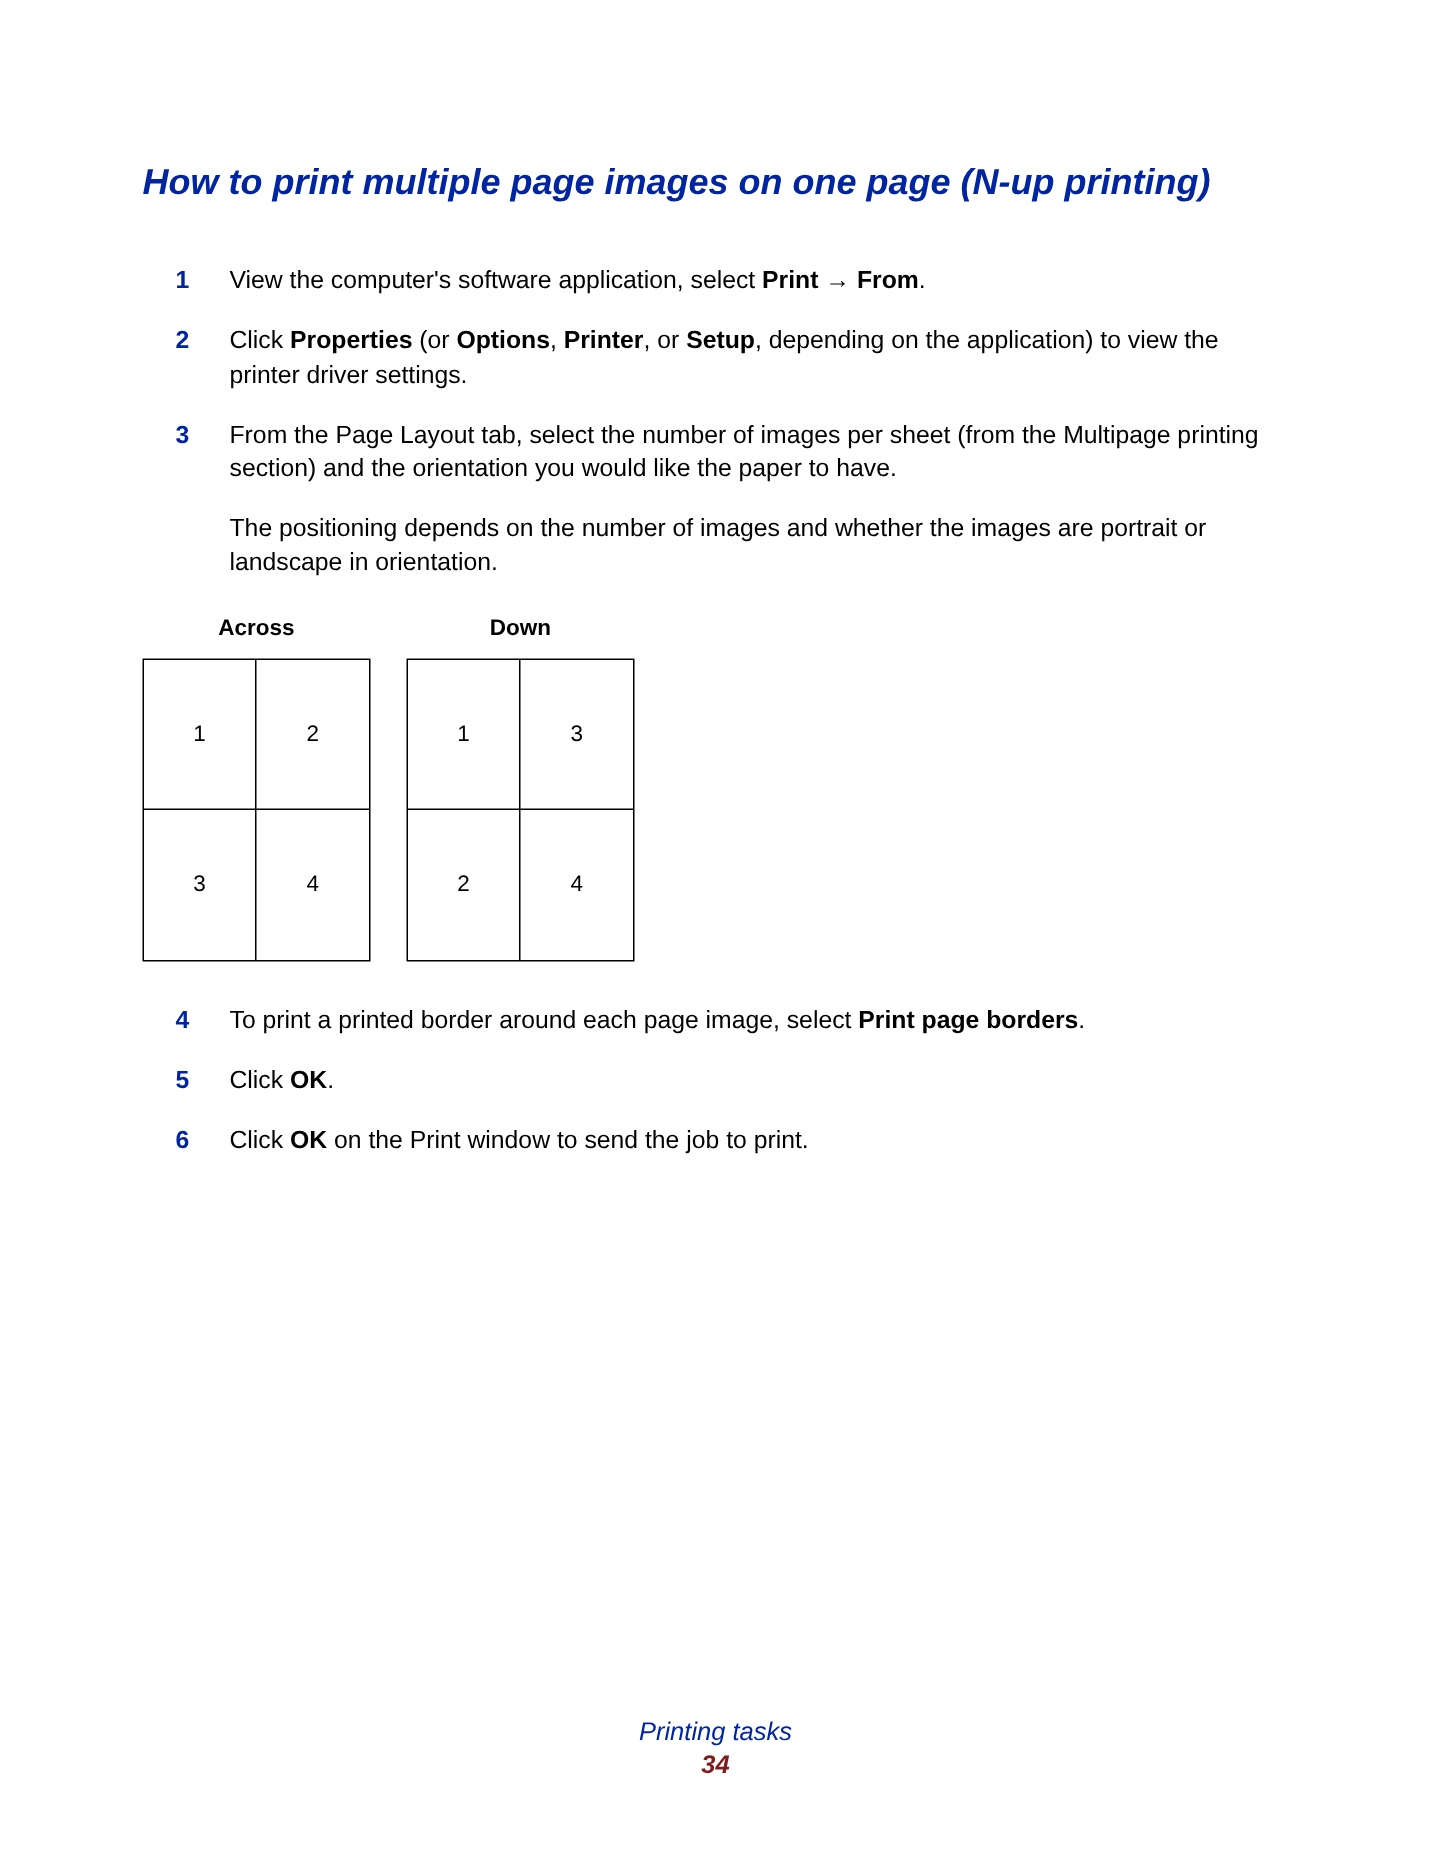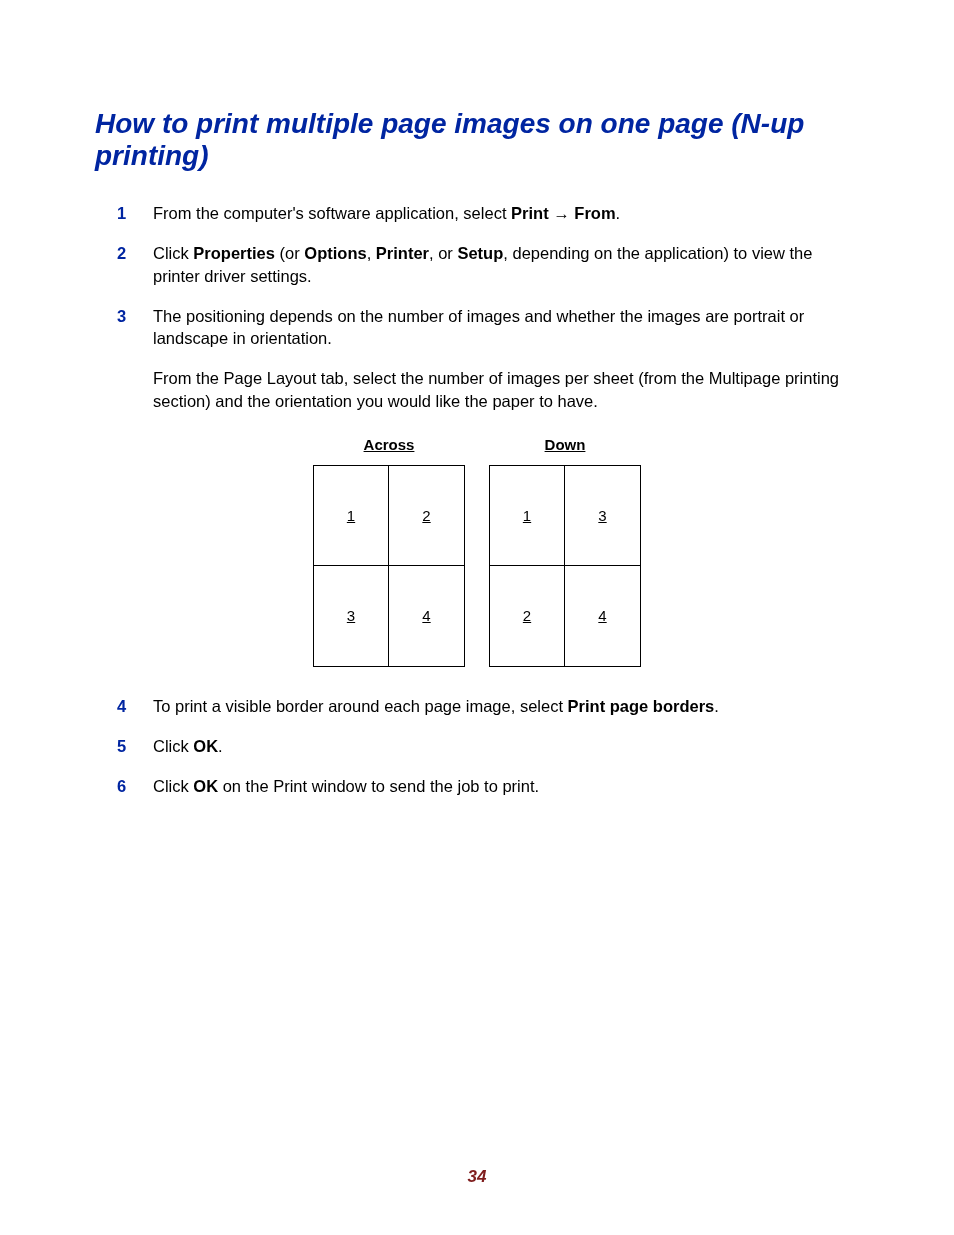--- a/index.html
+++ b/index.html
@@ -11,22 +11,22 @@
     position: relative;
     color: #000;
   }
   .page {
     padding: 108px 95px 0 95px;
   }
   .heading {
     color: #0025a1;
     font-style: italic;
     font-weight: bold;
-    font-size: 28px;
-    margin-bottom: 30px;
+    font-size: 24px;
+    margin-bottom: 40px;
   }
   .para {
     font-size: 16.5px;
     line-height: 1.35;
     margin-bottom: 18px;
   }
   .steps {
     padding-left: 58px;
   }
   .step {
@@ -42,24 +42,22 @@
     font-weight: bold;
   }
   .step-content > p {
     margin-bottom: 18px;
   }
   .step-content > p:last-child { margin-bottom: 0; }
   .b { font-weight: bold; }
   .arrow { font-family: Arial, sans-serif; }
   .diagrams {
     display: flex;
-    justify-content: center;
     gap: 24px;
     margin: 24px 0 28px 0;
-    text-decoration: underline;
   }
   .diagram {
     display: flex;
     flex-direction: column;
     align-items: center;
   }
   .diagram-title {
     font-weight: bold;
     font-size: 15px;
     margin-bottom: 12px;
@@ -114,39 +112,39 @@
   <h1 class="heading">How to print multiple page images on one page (N-up printing)</h1>
 
 
 
   <div class="steps">
 
     <div class="step">
       <span class="step-num">1</span>
       <div class="step-content">
         <p>
-          <span>From the computer's software application, select </span><span class="b">Print</span><span class="arrow"> → </span><span class="b">From</span><span>.</span>
+          <span>View the computer's software application, select </span><span class="b">Print</span><span class="arrow"> → </span><span class="b">From</span><span>.</span>
         </p>
       </div>
     </div>
 
     <div class="step">
       <span class="step-num">2</span>
       <div class="step-content">
         <p>
           <span>Click </span><span class="b">Properties</span><span> (or </span><span class="b">Options</span><span>, </span><span class="b">Printer</span><span>, or </span><span class="b">Setup</span><span>, depending on the application) to view the printer driver settings.</span>
         </p>
       </div>
     </div>
 
     <div class="step">
       <span class="step-num">3</span>
       <div class="step-content">
+        <p>From the Page Layout tab, select the number of images per sheet (from the Multipage printing section) and the orientation you would like the paper to have.</p>
         <p>The positioning depends on the number of images and whether the images are portrait or landscape in orientation.</p>
-        <p>From the Page Layout tab, select the number of images per sheet (from the Multipage printing section) and the orientation you would like the paper to have.</p>
       </div>
     </div>
 
   </div>
 
   <div class="diagrams">
     <div class="diagram">
       <div class="diagram-title">Across</div>
       <div class="page-grid">
         <div class="cell">1</div>
@@ -165,21 +163,21 @@
       </div>
     </div>
   </div>
 
   <div class="steps">
 
     <div class="step">
       <span class="step-num">4</span>
       <div class="step-content">
         <p>
-          <span>To print a visible border around each page image, select </span><span class="b">Print page borders</span><span>.</span>
+          <span>To print a printed border around each page image, select </span><span class="b">Print page borders</span><span>.</span>
         </p>
       </div>
     </div>
 
     <div class="step">
       <span class="step-num">5</span>
       <div class="step-content">
         <p>
           <span>Click </span><span class="b">OK</span><span>.</span>
         </p>
@@ -193,14 +191,15 @@
           <span>Click </span><span class="b">OK</span><span> on the Print window to send the job to print.</span>
         </p>
       </div>
     </div>
 
   </div>
 
 </div>
 
 <div class="footer">
+  <div class="footer-title">Printing tasks</div>
   <div class="footer-page">34</div>
 </div>
 
 </body></html>

